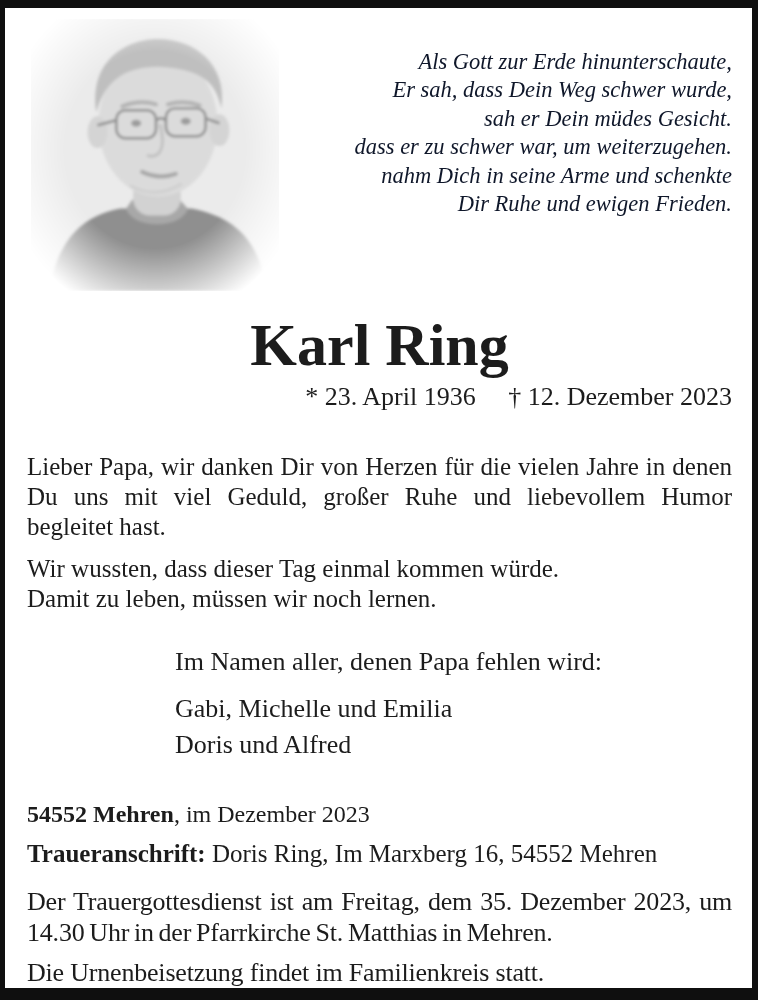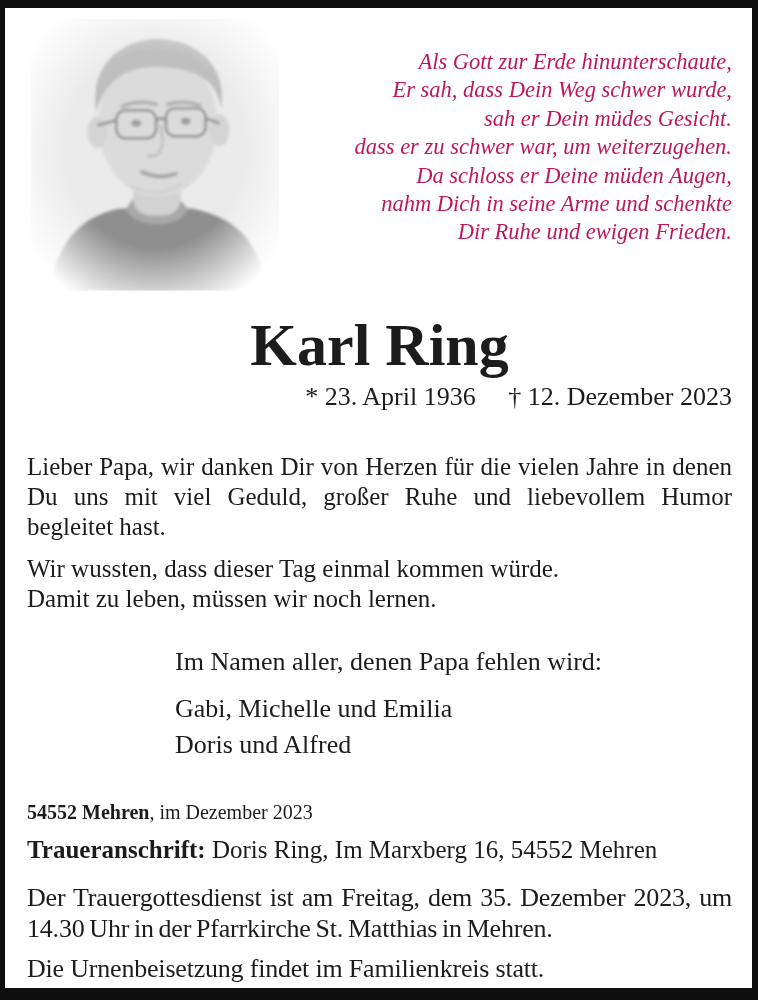--- a/index.html
+++ b/index.html
@@ -26,42 +26,42 @@
     height: 274px;
   }
   .poem {
     position: absolute;
     right: 0;
     top: 40px;
     text-align: right;
     font-style: italic;
     font-size: 22.5px;
     line-height: 28.4px;
-    color: #be185d;
+    color: #0f172a;
     white-space: nowrap;
   }
   .name {
     text-align: center;
     font-size: 60px;
     font-weight: 700;
     line-height: 1.05;
     margin-top: 16px;
   }
   .dates {
     text-align: right;
     font-size: 26px;
     margin-top: 5px;
   }
   .dates .death { margin-left: 26px; }
   .tribute { margin-top: 40px; font-size: 25px; line-height: 30px; }
   .tribute .p1 { text-align: justify; }
   .tribute .p2 { margin-top: 12px; }
   .names-block { margin-left: 148px; margin-top: 32px; font-size: 26px; line-height: 32px; }
   .mourners { margin-top: 13px; line-height: 36px; }
-  .dateline { margin-top: 38px; font-size: 20px; }
+  .dateline { margin-top: 38px; font-size: 24px; }
   .dateline .bold, .address .bold { font-weight: 700; }
   .address { margin-top: 12px; font-size: 25px; }
   .service {
     margin-top: 18px;
     font-size: 26px;
     line-height: 31px;
     text-align: justify;
     word-spacing: -1.5px;
     letter-spacing: -0.2px;
   }
@@ -113,21 +113,20 @@
           </g>
         </g>
       </svg>
     </div>
 
     <div class="poem">
       <div>Als Gott zur Erde hinunterschaute,</div>
       <div>Er sah, dass Dein Weg schwer wurde,</div>
       <div>sah er Dein müdes Gesicht.</div>
       <div>dass er zu schwer war, um weiterzugehen.</div>
-      <div>Da schloss er Deine müden Augen,</div>
       <div>nahm Dich in seine Arme und schenkte</div>
       <div>Dir Ruhe und ewigen Frieden.</div>
     </div>
 
   </div>
 
   <div class="name">Karl Ring</div>
 
   <div class="dates">
     <span class="birth">* 23. April 1936</span>

